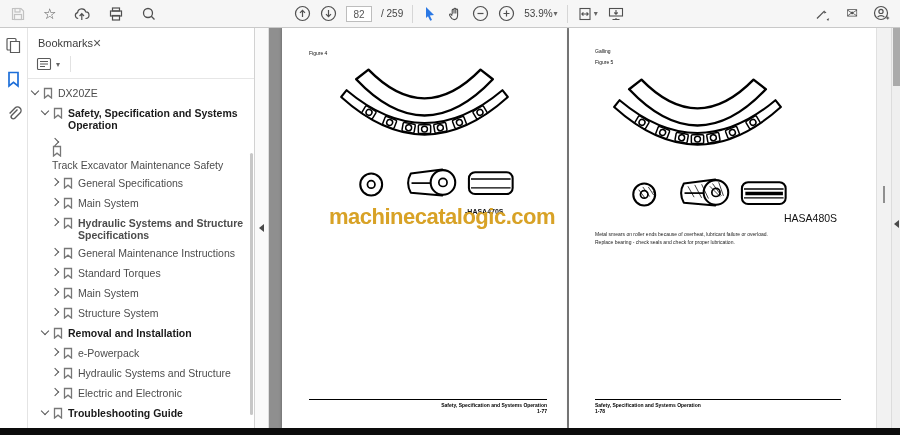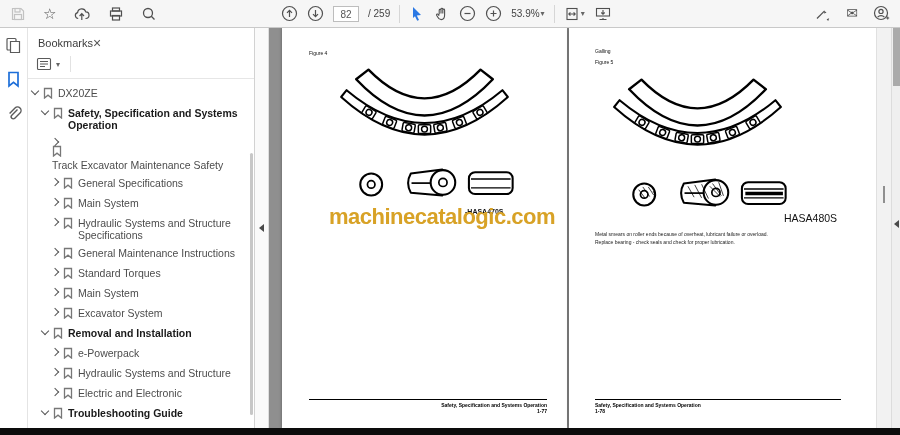--- a/index.html
+++ b/index.html
@@ -3,21 +3,21 @@
 <meta charset="utf-8">
 <style>
   *{margin:0;padding:0;box-sizing:border-box}
   html,body{background:#ddd}
   body{font-family:"Liberation Sans",sans-serif}
   .app{width:900px;height:435px;position:relative;background:#fff;overflow:hidden}
 
   
   .toolbar{height:28px;background:#f6f6f6;border-bottom:1px solid #c9c9c9;position:relative;display:flex;align-items:center;padding:0 10px}
   .tb-left{display:flex;align-items:center;gap:17px}
-  .tb-center{position:absolute;left:281px;top:0;height:27px;display:flex;align-items:center;gap:9px}
+  .tb-center{position:absolute;left:294px;top:0;height:27px;display:flex;align-items:center;gap:9px}
   .tb-right{position:absolute;right:10px;top:0;height:27px;display:flex;align-items:center;gap:15px}
   .icon-btn{display:flex;align-items:center;justify-content:center;cursor:pointer;color:#505050}
   .icon-btn svg{display:block}
   .sep{width:1px;height:18px;background:#d6d6d6}
   .page-box{width:26px;height:16px;border:1px solid #bdbdbd;background:#fff;font-size:10px;color:#555;text-align:center;line-height:15px}
   .small-text{font-size:10px;color:#444}
   .caret{font-size:8px;color:#666;margin-left:1px}
   .glyph{font-size:15px;line-height:15px;color:#505050}
 
   
@@ -291,21 +291,21 @@
               </svg></span>
             <span class="tree-label">General Specifications</span>
           </div>
           <div class="tree-row" style="padding-left: 24px;">
             <span class="chev"></span>
             <span class="bm-ico"><svg width="10" height="12" fill="none" stroke="#777" stroke-width="1.3">
                 <path d="M1.5 1.5 h7 v9.5 l-3.5 -2.8 -3.5 2.8 z"></path>
               </svg></span>
             <span class="tree-label">Main System</span>
           </div>
-          <div class="tree-row" style="padding-left: 24px;">
+          <div class="tree-row" style="padding-left: 24px; font-weight: bold;">
             <span class="chev"></span>
             <span class="bm-ico"><svg width="10" height="12" fill="none" stroke="#777" stroke-width="1.3">
                 <path d="M1.5 1.5 h7 v9.5 l-3.5 -2.8 -3.5 2.8 z"></path>
               </svg></span>
             <span class="tree-label">Hydraulic Systems and Structure Specifications</span>
           </div>
           <div class="tree-row" style="padding-left: 24px;">
             <span class="chev"></span>
             <span class="bm-ico"><svg width="10" height="12" fill="none" stroke="#777" stroke-width="1.3">
                 <path d="M1.5 1.5 h7 v9.5 l-3.5 -2.8 -3.5 2.8 z"></path>
@@ -324,21 +324,21 @@
             <span class="bm-ico"><svg width="10" height="12" fill="none" stroke="#777" stroke-width="1.3">
                 <path d="M1.5 1.5 h7 v9.5 l-3.5 -2.8 -3.5 2.8 z"></path>
               </svg></span>
             <span class="tree-label">Main System</span>
           </div>
           <div class="tree-row" style="padding-left: 24px;">
             <span class="chev"></span>
             <span class="bm-ico"><svg width="10" height="12" fill="none" stroke="#777" stroke-width="1.3">
                 <path d="M1.5 1.5 h7 v9.5 l-3.5 -2.8 -3.5 2.8 z"></path>
               </svg></span>
-            <span class="tree-label">Excavator System</span>
+            <span class="tree-label">Structure System</span>
           </div>
           <div class="tree-row bold" style="padding-left: 14px;">
             <span class="chev down"></span>
             <span class="bm-ico"><svg width="10" height="12" fill="none" stroke="#777" stroke-width="1.3">
                 <path d="M1.5 1.5 h7 v9.5 l-3.5 -2.8 -3.5 2.8 z"></path>
               </svg></span>
             <span class="tree-label">Removal and Installation</span>
           </div>
           <div class="tree-row" style="padding-left: 24px;">
             <span class="chev"></span>

